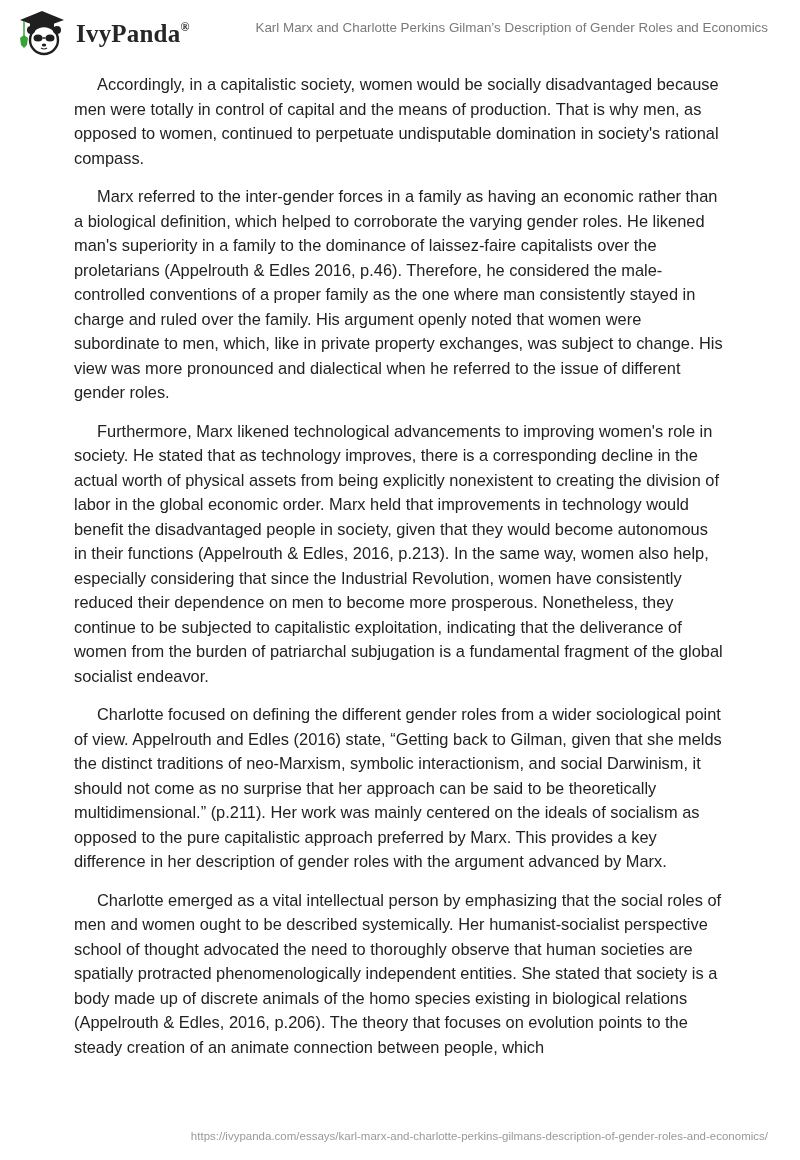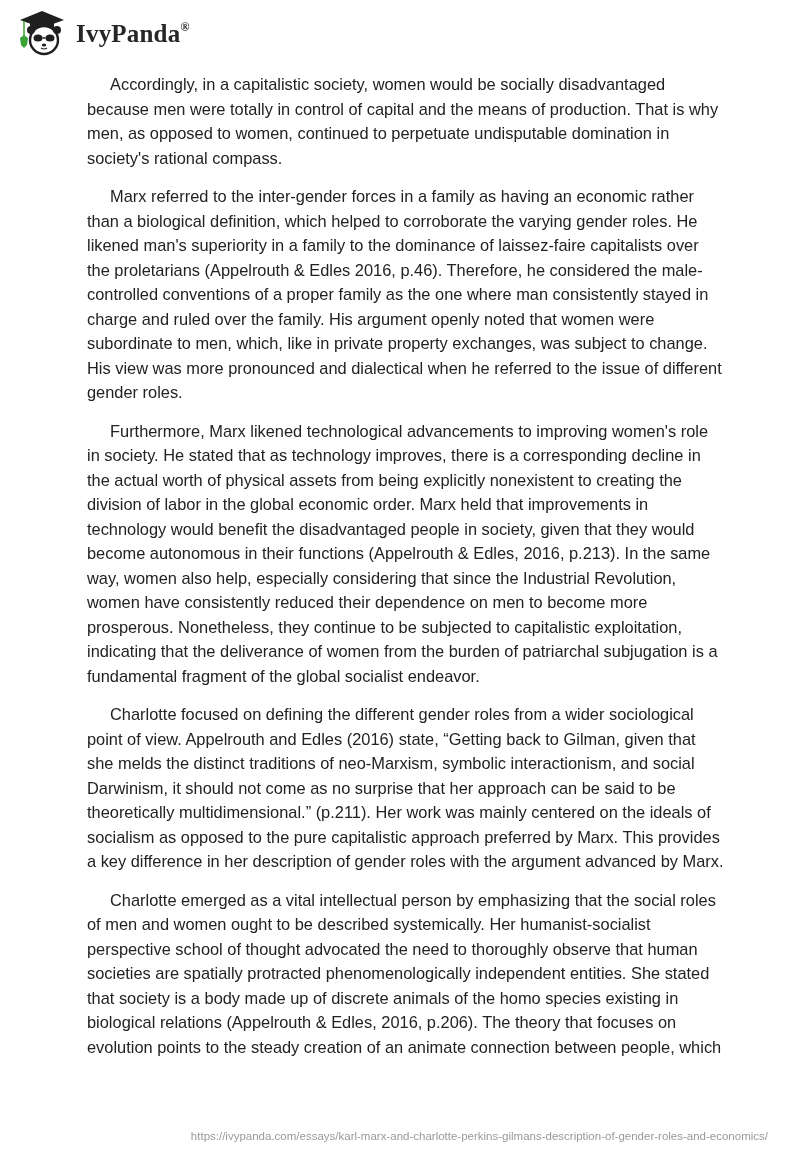--- a/index.html
+++ b/index.html
@@ -4,21 +4,21 @@
   <style>
     html, body { margin: 0; padding: 0; background: #ffffff; }
     body { width: 800px; height: 1160px; position: relative; overflow: hidden; font-family: "Liberation Sans", sans-serif; color: #222222; }
     .header { position: absolute; left: 0; top: 0; width: 800px; height: 60px; }
     .logo { position: absolute; left: 14px; top: 8px; display: flex; align-items: center; }
     .logo svg { width: 56px; height: 48px; }
     .brand { font-family: "Liberation Serif", serif; font-weight: bold; font-size: 25px; color: #262626; margin-left: 6px; letter-spacing: 0.2px; position: relative; top: 2px; }
     .brand sup { font-size: 12px; position: relative; top: -2px; }
     .doc-title { position: absolute; right: 32px; top: 20px; font-size: 13.4px; color: #7a7a7a; white-space: nowrap; }
     .content { position: absolute; left: 74px; top: 72px; width: 650px; }
-    .content p { margin: 0 0 14px 13px; font-size: 16.4px; line-height: 24.5px; text-indent: 23px; color: #222222; }
+    .content p { margin: 0 0 14px 0; font-size: 16.4px; line-height: 24.5px; text-indent: 23px; color: #222222; }
     .footer-url { position: absolute; right: 32px; top: 1130px; font-size: 11.5px; color: #999999; white-space: nowrap; padding-left: 12px; }
   </style>
 </head>
 <body>
 
 <div class="header">
   <div class="logo">
     <svg viewBox="0 0 56 48">
 
       <polygon points="6,12 28,3 50,12 28,20" fill="#1f1f1f"></polygon>
@@ -30,20 +30,21 @@
       <circle cx="17" cy="22" r="4" fill="#1f1f1f"></circle>
       <circle cx="43" cy="22" r="4" fill="#1f1f1f"></circle>
       <ellipse cx="24" cy="30" rx="4.5" ry="3.5" fill="#1f1f1f"></ellipse>
       <ellipse cx="36" cy="30" rx="4.5" ry="3.5" fill="#1f1f1f"></ellipse>
       <line x1="28.5" y1="30" x2="31.5" y2="30" stroke="#1f1f1f" stroke-width="1.5"></line>
       <ellipse cx="30" cy="37" rx="2.2" ry="1.5" fill="#1f1f1f"></ellipse>
       <path d="M27,40 Q30,42 33,40" stroke="#1f1f1f" stroke-width="1.2" fill="none"></path>
     </svg>
     <span class="brand"><span>IvyPanda</span><sup>®</sup></span>
   </div>
+  <div class="doc-title">Karl Marx and Charlotte Perkins Gilman’s Description of Gender Roles and Economics</div>
 </div>
 
 <div class="content">
   <p>Accordingly, in a capitalistic society, women would be socially disadvantaged because men were totally in control of capital and the means of production. That is why men, as opposed to women, continued to perpetuate undisputable domination in society's rational compass.</p>
   <p>Marx referred to the inter-gender forces in a family as having an economic rather than a biological definition, which helped to corroborate the varying gender roles. He likened man's superiority in a family to the dominance of laissez-faire capitalists over the proletarians (Appelrouth &amp; Edles 2016, p.46). Therefore, he considered the male-controlled conventions of a proper family as the one where man consistently stayed in charge and ruled over the family. His argument openly noted that women were subordinate to men, which, like in private property exchanges, was subject to change. His view was more pronounced and dialectical when he referred to the issue of different gender roles.</p>
   <p>Furthermore, Marx likened technological advancements to improving women's role in society. He stated that as technology improves, there is a corresponding decline in the actual worth of physical assets from being explicitly nonexistent to creating the division of labor in the global economic order. Marx held that improvements in technology would benefit the disadvantaged people in society, given that they would become autonomous in their functions (Appelrouth &amp; Edles, 2016, p.213). In the same way, women also help, especially considering that since the Industrial Revolution, women have consistently reduced their dependence on men to become more prosperous. Nonetheless, they continue to be subjected to capitalistic exploitation, indicating that the deliverance of women from the burden of patriarchal subjugation is a fundamental fragment of the global socialist endeavor.</p>
   <p>Charlotte focused on defining the different gender roles from a wider sociological point of view. Appelrouth and Edles (2016) state, “Getting back to Gilman, given that she melds the distinct traditions of neo-Marxism, symbolic interactionism, and social Darwinism, it should not come as no surprise that her approach can be said to be theoretically multidimensional.” (p.211). Her work was mainly centered on the ideals of socialism as opposed to the pure capitalistic approach preferred by Marx. This provides a key difference in her description of gender roles with the argument advanced by Marx.</p>
   <p>Charlotte emerged as a vital intellectual person by emphasizing that the social roles of men and women ought to be described systemically. Her humanist-socialist perspective school of thought advocated the need to thoroughly observe that human societies are spatially protracted phenomenologically independent entities. She stated that society is a body made up of discrete animals of the homo species existing in biological relations (Appelrouth &amp; Edles, 2016, p.206). The theory that focuses on evolution points to the steady creation of an animate connection between people, which</p>
 </div>
 

